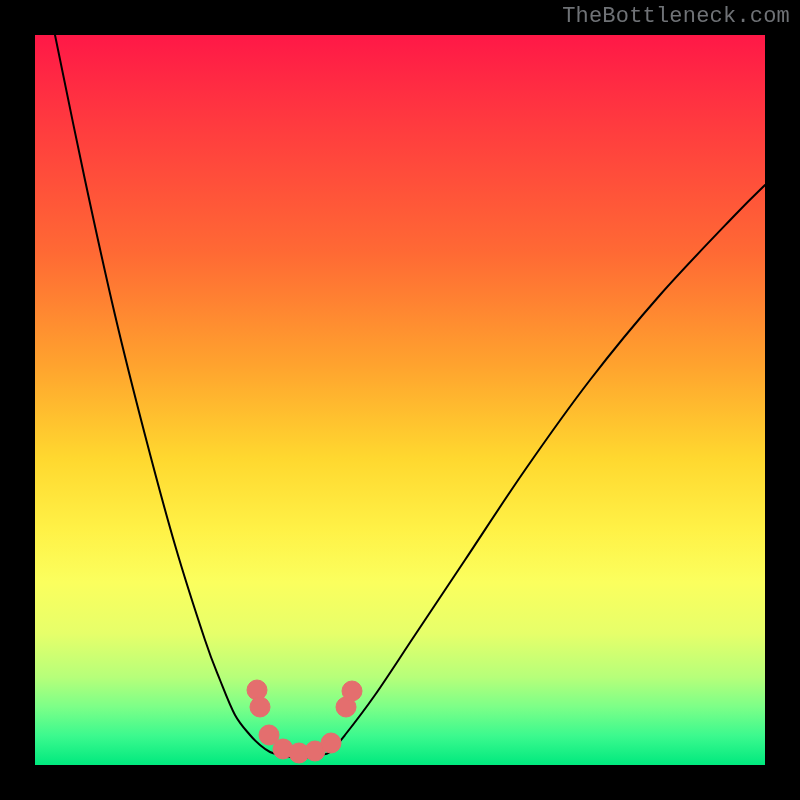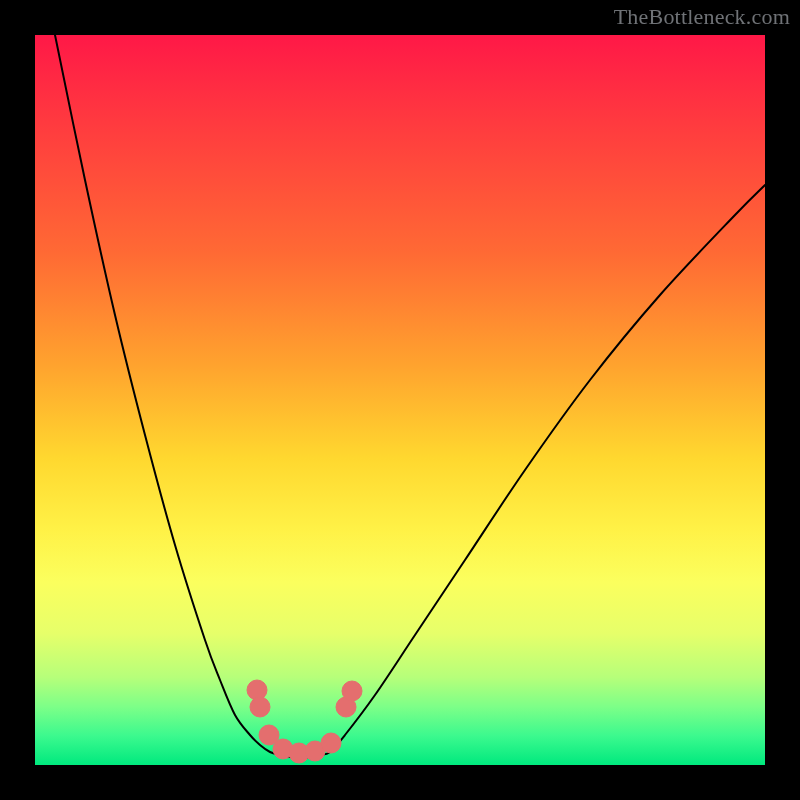--- a/index.html
+++ b/index.html
@@ -57,21 +57,21 @@
     stroke-linejoin: round;
   }
   .marker {
     fill: #e46e6e;
     stroke: #e46e6e;
   }
   .watermark {
     position: absolute;
     top: 4px;
     right: 10px;
-    font-family: Liberation Serif, serif;
+    font-family: Liberation Mono, monospace;
     font-size: 22px;
     color: #6f7276;
     letter-spacing: 0.2px;
     user-select: none;
   }
 </style>
 </head>
 <body>
 
 <div class="frame">

